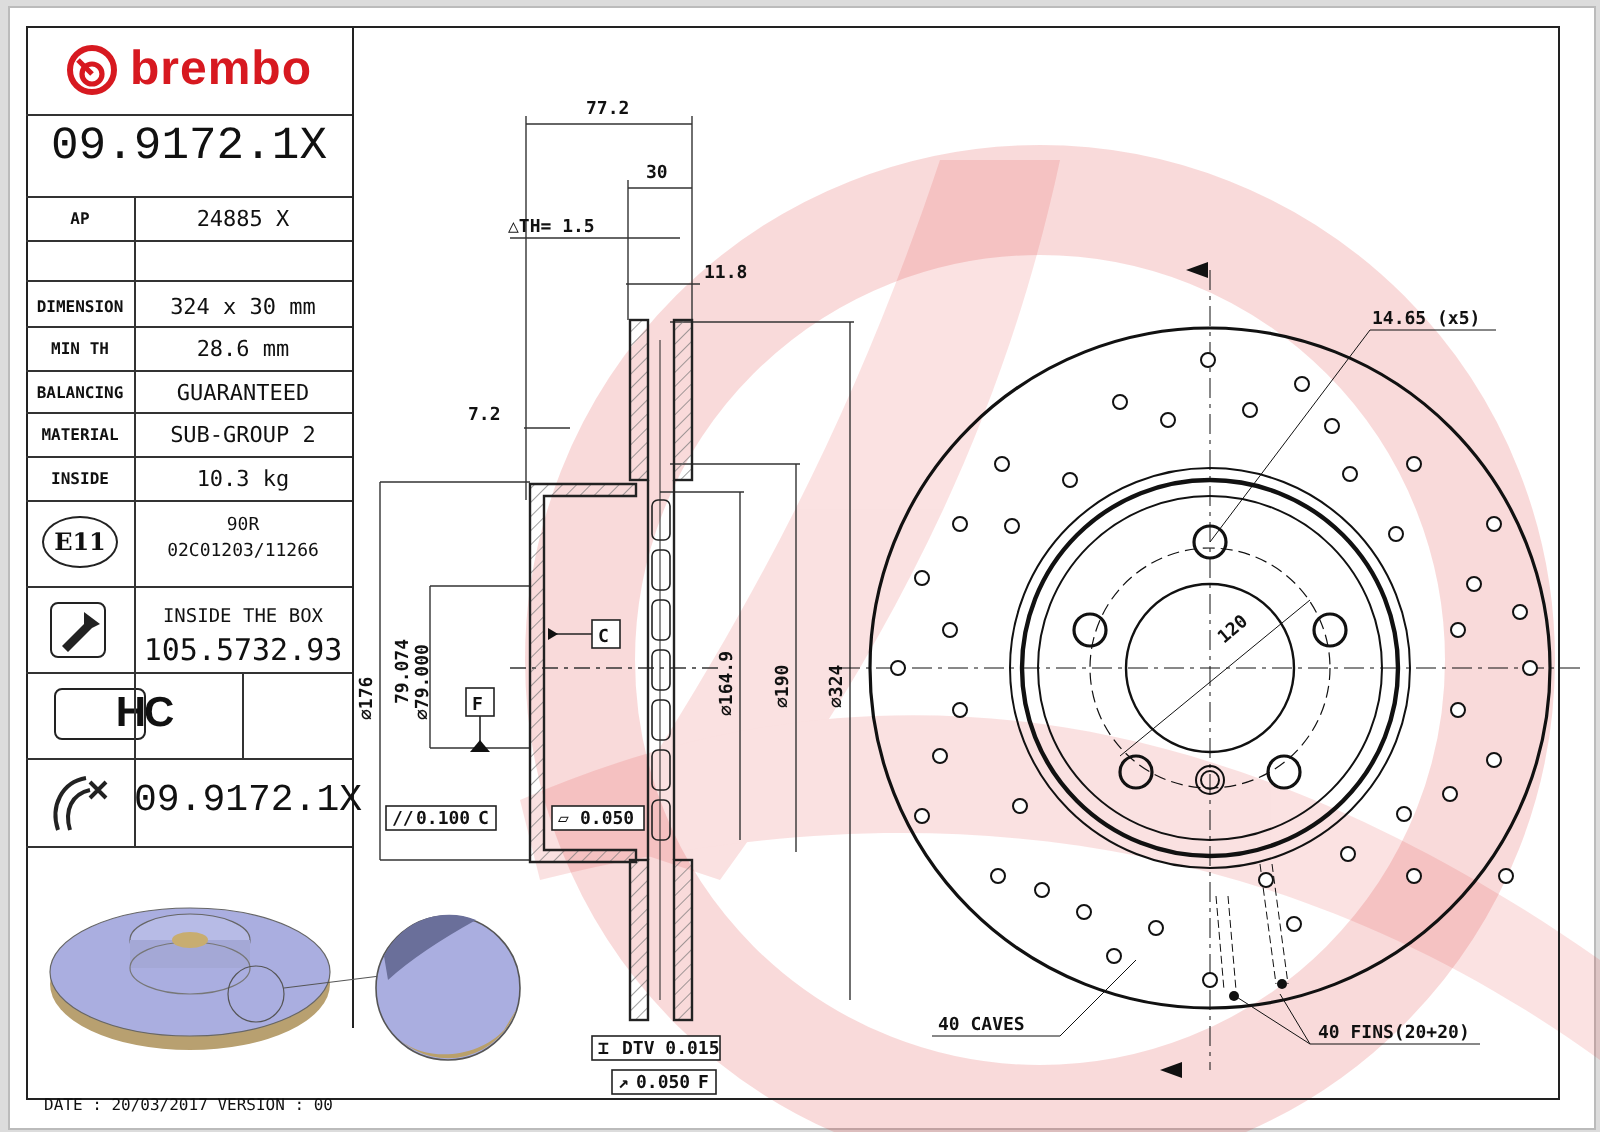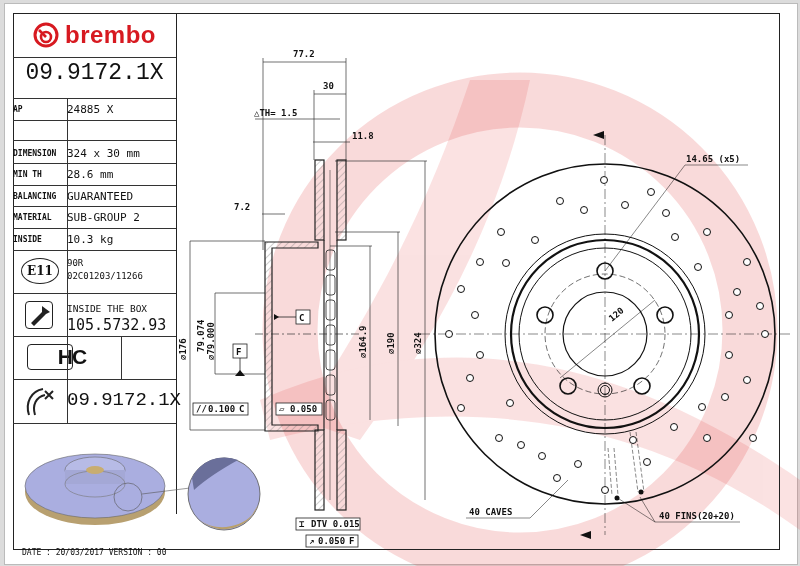--- a/index.html
+++ b/index.html
@@ -3,22 +3,22 @@
 <meta charset="utf-8">
 <style>
   html,body{margin:0;padding:0;}
   body{width:800px;height:566px;background:#dcdcdc;position:relative;overflow:hidden;font-family:"Liberation Mono","DejaVu Sans Mono",monospace;color:#111;}
   .sheet{position:absolute;left:4px;top:3px;width:792px;height:560px;background:#fff;border:1px solid #bbb;}
   .frame{position:absolute;left:13px;top:13px;width:767px;height:537px;border:1.5px solid #222;box-sizing:border-box;}
   .tbl{position:absolute;left:13px;top:13px;width:163px;border-right:1.5px solid #222;}
   .cell{position:absolute;box-sizing:border-box;}
   .hline{position:absolute;left:0;width:163px;height:0;border-top:1px solid #333;}
   .vline{position:absolute;width:0;border-left:1px solid #333;}
-  .lbl{font-family:"DejaVu Sans Mono",monospace;font-size:8px;font-weight:bold;text-align:left;position:absolute;left:0;width:54px;}
-  .val{font-family:"DejaVu Sans Mono",monospace;font-size:11px;position:absolute;left:54px;width:109px;}
+  .lbl{font-family:"DejaVu Sans Mono",monospace;font-size:8px;font-weight:bold;text-align:center;position:absolute;left:0;width:54px;}
+  .val{font-family:"DejaVu Sans Mono",monospace;font-size:11px;text-align:center;position:absolute;left:54px;width:109px;}
   .big{font-family:"Liberation Mono",monospace;font-size:23px;position:absolute;left:0;width:163px;text-align:center;}
   .logo{position:absolute;left:0;top:0;width:163px;height:44px;display:flex;align-items:center;justify-content:center;gap:6px;}
   .logo-text{font-family:"Liberation Sans",sans-serif;font-weight:bold;color:#d71920;font-size:24px;letter-spacing:0.5px;}
   .date{position:absolute;left:22px;top:548px;font-family:"DejaVu Sans Mono",monospace;font-size:8px;font-weight:normal;text-align:right;}
   svg text{font-family:"DejaVu Sans Mono",monospace;}
   .dim{font-size:9px;font-weight:bold;fill:#111;}
 </style>
 </head>
 <body>
 

